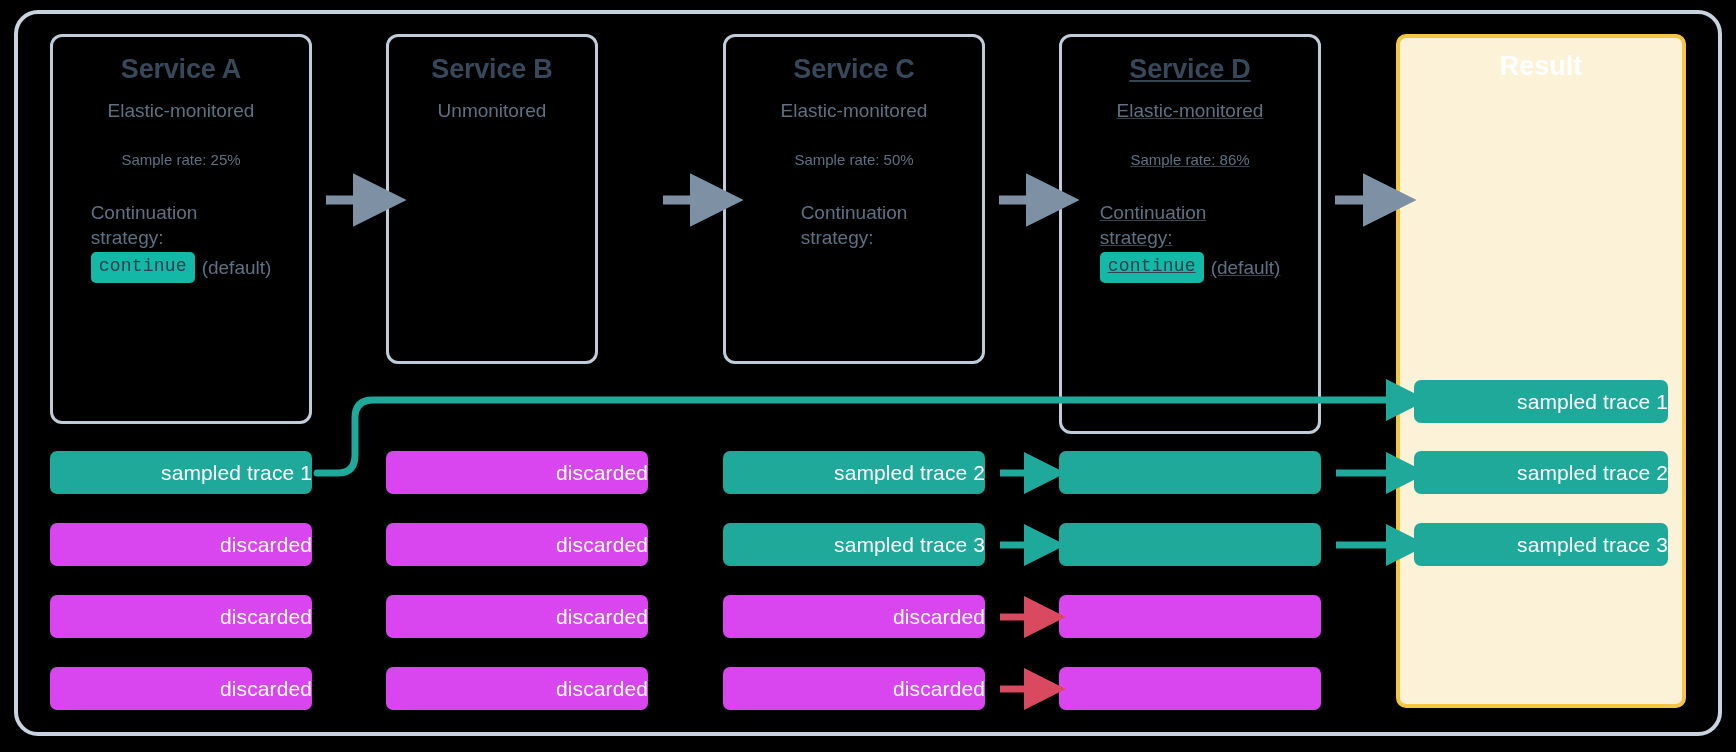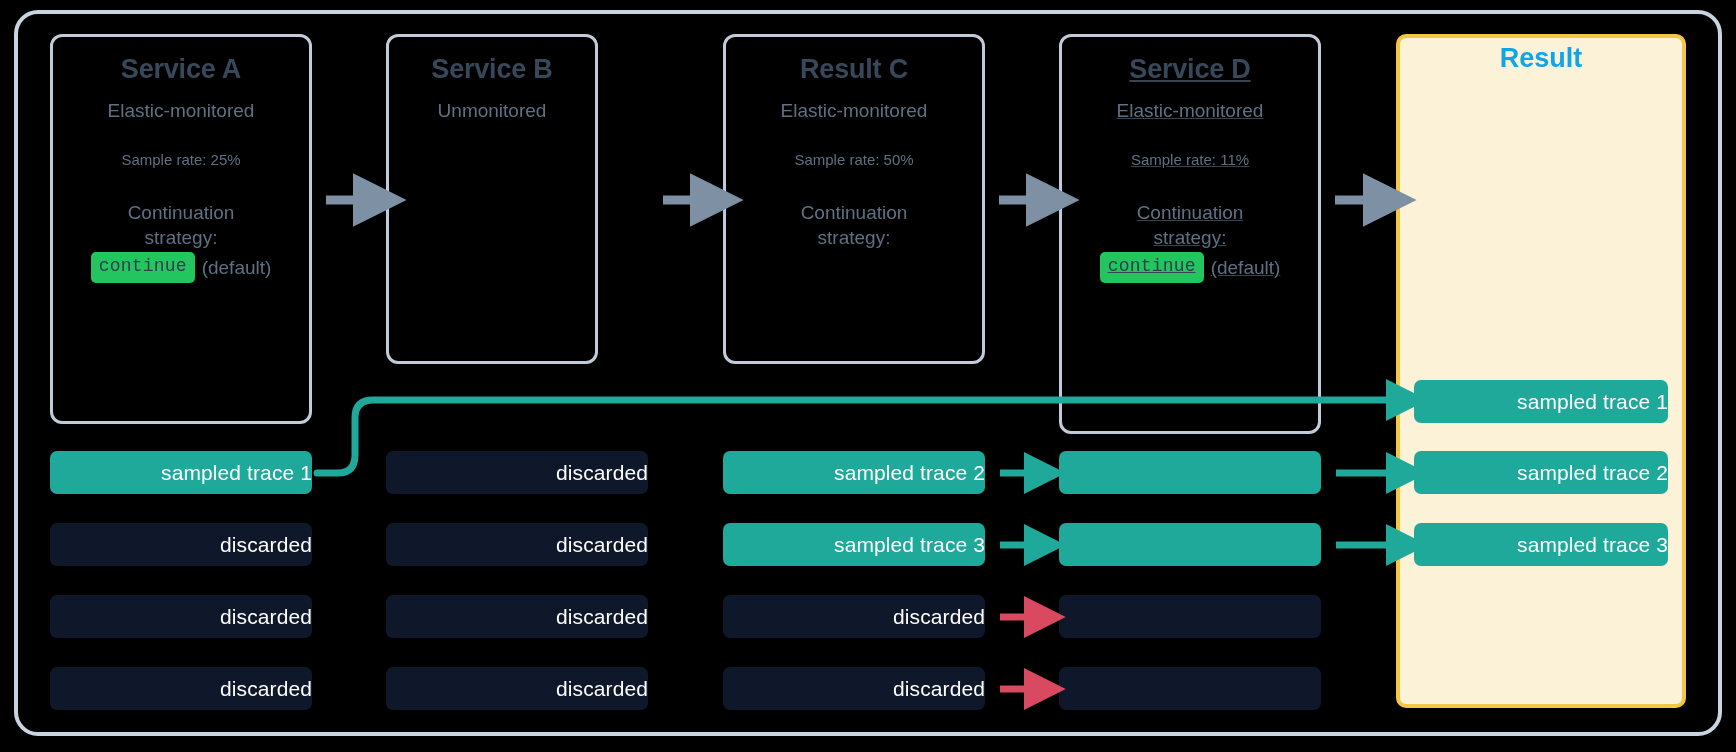--- a/index.html
+++ b/index.html
@@ -29,56 +29,56 @@
     font-size:27px;font-weight:bold;color:#37485a;
     letter-spacing:-0.2px;line-height:1.2;margin-bottom:14px;
   }
   .svc-sub{
     font-size:19px;color:#5e7183;line-height:1.25;margin-bottom:28px;text-align:right;
   }
   .svc-rate{
     font-size:15px;color:#5e7183;line-height:1.25;margin-bottom:30px;
   }
   .svc-cont{
-    font-size:19px;color:#5e7183;line-height:1.33;text-align:center;
+    font-size:19px;color:#5e7183;line-height:1.33;text-align:left;
   }
   .svc-strategy-line{
     display:flex;align-items:center;justify-content:center;
     gap:7px;margin-top:2px;flex-wrap:nowrap;
   }
   .code-badge{
     font-family:"Liberation Mono","DejaVu Sans Mono",monospace;
-    font-size:18px;color:#2f3f4f;background:#22c55e;
+    font-size:18px;color:#2f3f4f;background:#14b8a6;
     border-radius:5px;padding:3px 8px 4px 8px;white-space:nowrap;
     letter-spacing:0.2px;
   }
   .default-note{font-size:19px;color:#5e7183;white-space:nowrap;}
 
   
   .result-panel{
     position:absolute;box-sizing:border-box;
     border:4px solid #f4c councils;
   }
   .result-panel{
     border:4px solid #f5c544;border-radius:10px;background:#fbf2d7;
   }
   .result-title{
-    position:absolute;width:100%;text-align:center;top:43px;
-    font-size:27px;font-weight:bold;color:#0ea5e9;
+    position:absolute;width:100%;text-align:center;top:51px;
+    font-size:27px;font-weight:bold;color:#ffffff;
   }
 
   
   .pill{
     position:absolute;box-sizing:border-box;border-radius:7px;
     display:flex;align-items:center;justify-content:flex-end;
     font-size:21px;color:#ffffff;line-height:1;
     letter-spacing:0.1px;
   }
   .pill.teal{background:#1fa99b;}
-  .pill.red{background:#0f172a;}
+  .pill.red{background:#d946ef;}
 
   
   #overlay{position:absolute;left:0;top:0;width:1736px;height:752px;pointer-events:none;}
 </style>
 </head>
 <body>
 
 <div id="stage">
 
   <div class="outer-frame"></div>
@@ -96,33 +96,33 @@
       </div>
     </div>
   </div>
 
   <div class="svc-card" style="left:386px;top:34px;width:212px;height:330px;">
     <div class="svc-title">Service B</div>
     <div class="svc-sub">Unmonitored</div>
   </div>
 
   <div class="svc-card" style="left:723px;top:34px;width:262px;height:330px;">
-    <div class="svc-title">Result C</div>
+    <div class="svc-title">Service C</div>
     <div class="svc-sub">Elastic-monitored</div>
     <div class="svc-rate">Sample rate: 50%</div>
     <div class="svc-cont">
       <div>Continuation</div>
       <div>strategy:</div>
     </div>
   </div>
 
   <div class="svc-card" style="left:1059px;top:34px;width:262px;height:400px;text-decoration:underline;">
     <div class="svc-title">Service D</div>
     <div class="svc-sub">Elastic-monitored</div>
-    <div class="svc-rate">Sample rate: 11%</div>
+    <div class="svc-rate">Sample rate: 86%</div>
     <div class="svc-cont">
       <div>Continuation</div>
       <div>strategy:</div>
       <div class="svc-strategy-line">
         <span class="code-badge">continue</span>
         <span class="default-note">(default)</span>
       </div>
     </div>
   </div>
 

